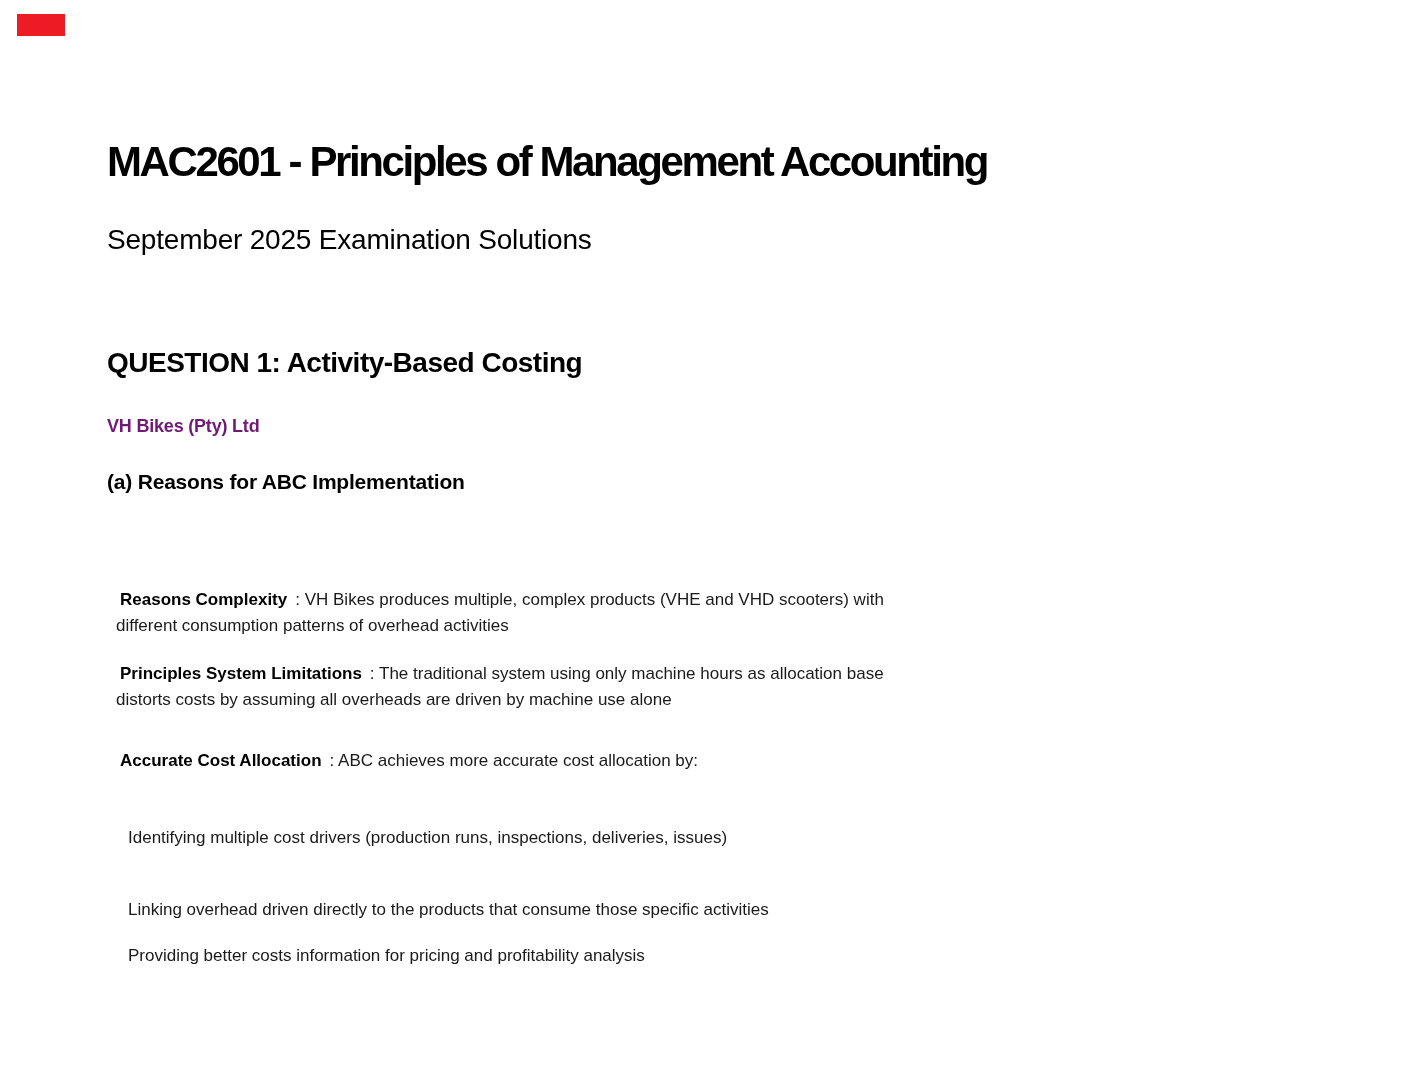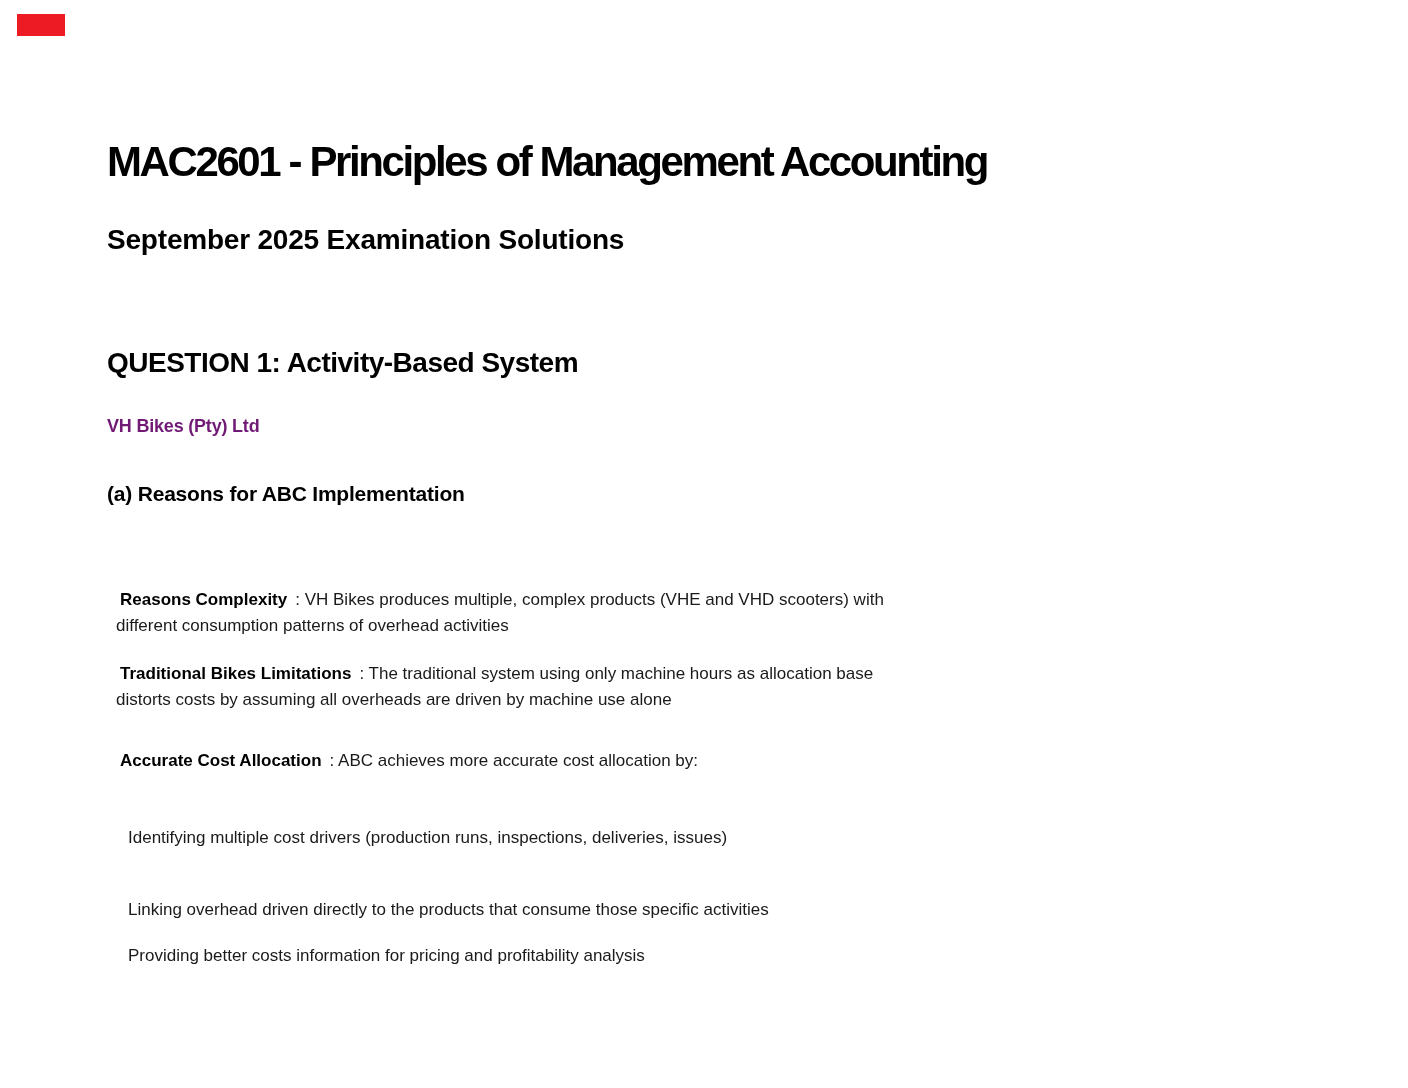--- a/index.html
+++ b/index.html
@@ -29,21 +29,21 @@
     line-height: 46px;
     font-weight: 700;
     letter-spacing: -2.4px;
     color: #000000;
     white-space: nowrap;
   }
   .doc-subtitle {
     left: 95px; top: 212px;
     font-size: 28px;
     line-height: 31px;
-    font-weight: 700;
+    font-weight: 400;
     letter-spacing: -0.2px;
     color: #000000;
     white-space: nowrap;
   }
   .question-heading {
     left: 95px; top: 335px;
     font-size: 28px;
     line-height: 31px;
     font-weight: 700;
     letter-spacing: -0.5px;
@@ -60,21 +60,20 @@
     white-space: nowrap;
   }
   .subsection-heading {
     left: 95px; top: 458px;
     font-size: 21px;
     line-height: 23px;
     font-weight: 700;
     letter-spacing: -0.2px;
     color: #000000;
     white-space: nowrap;
-    margin-top: 12px;
   }
   .intro-par {
     left: 95px; top: 513px;
     font-size: 17px;
     line-height: 26px;
     color: #1a1a1a;
     white-space: nowrap;
   }
   .reason {
     left: 104px;
@@ -103,33 +102,33 @@
 <body>
 
 <div id="page">
 
   <div class="abs red-marker"></div>
 
   <h1 class="abs doc-title">MAC2601 - Principles of Management Accounting</h1>
 
   <h2 class="abs doc-subtitle">September 2025 Examination Solutions</h2>
 
-  <h2 class="abs question-heading">QUESTION 1: Activity-Based System</h2>
+  <h2 class="abs question-heading">QUESTION 1: Activity-Based Costing</h2>
 
   <div class="abs company-name">VH Bikes (Pty) Ltd</div>
 
   <h3 class="abs subsection-heading">(a) Reasons for ABC Implementation</h3>
 
 
   <p class="abs reason reason-1">
     <b>Reasons Complexity</b><span>: VH Bikes produces multiple, complex products (VHE and VHD scooters) with different consumption patterns of overhead activities</span>
   </p>
 
   <p class="abs reason reason-2">
-    <b>Traditional Bikes Limitations</b><span>: The traditional system using only machine hours as allocation base distorts costs by assuming all overheads are driven by machine use alone</span>
+    <b>Principles System Limitations</b><span>: The traditional system using only machine hours as allocation base distorts costs by assuming all overheads are driven by machine use alone</span>
   </p>
 
   <p class="abs reason reason-3">
     <b>Accurate Cost Allocation</b><span>: ABC achieves more accurate cost allocation by:</span>
   </p>
 
   <p class="abs method method-1">Identifying multiple cost drivers (production runs, inspections, deliveries, issues)</p>
 
   <p class="abs method method-2">Linking overhead driven directly to the products that consume those specific activities</p>
 

